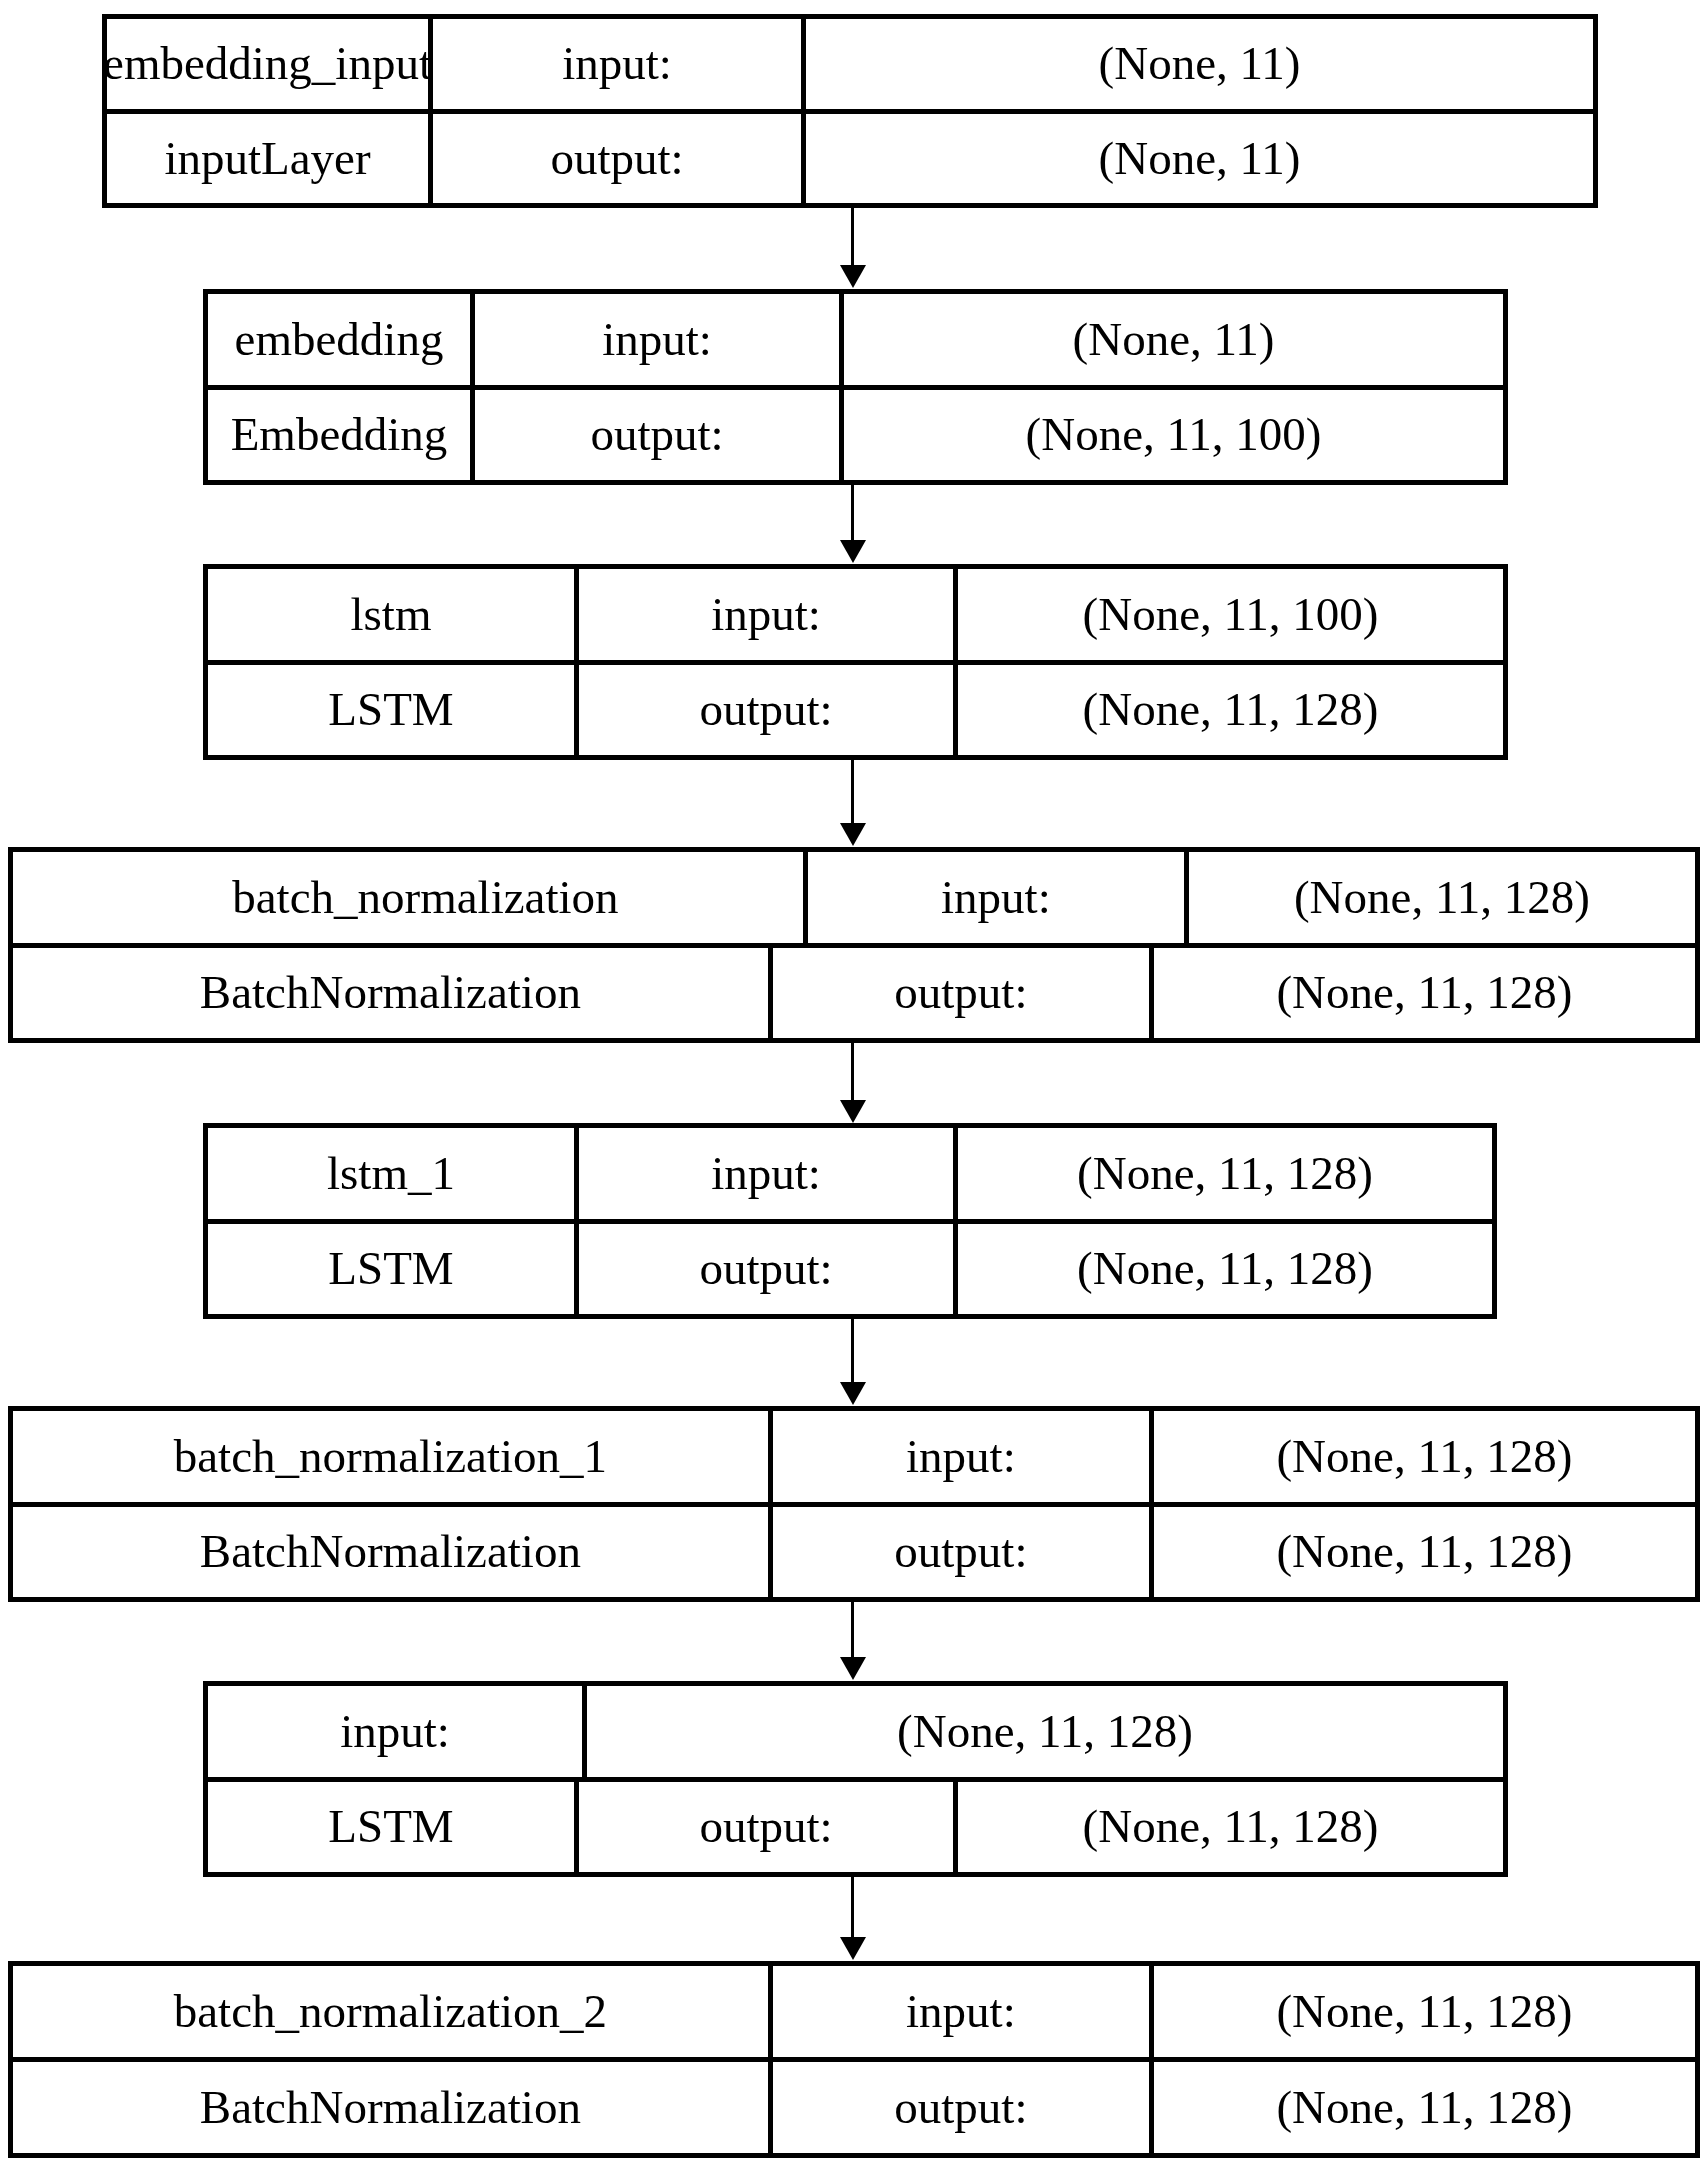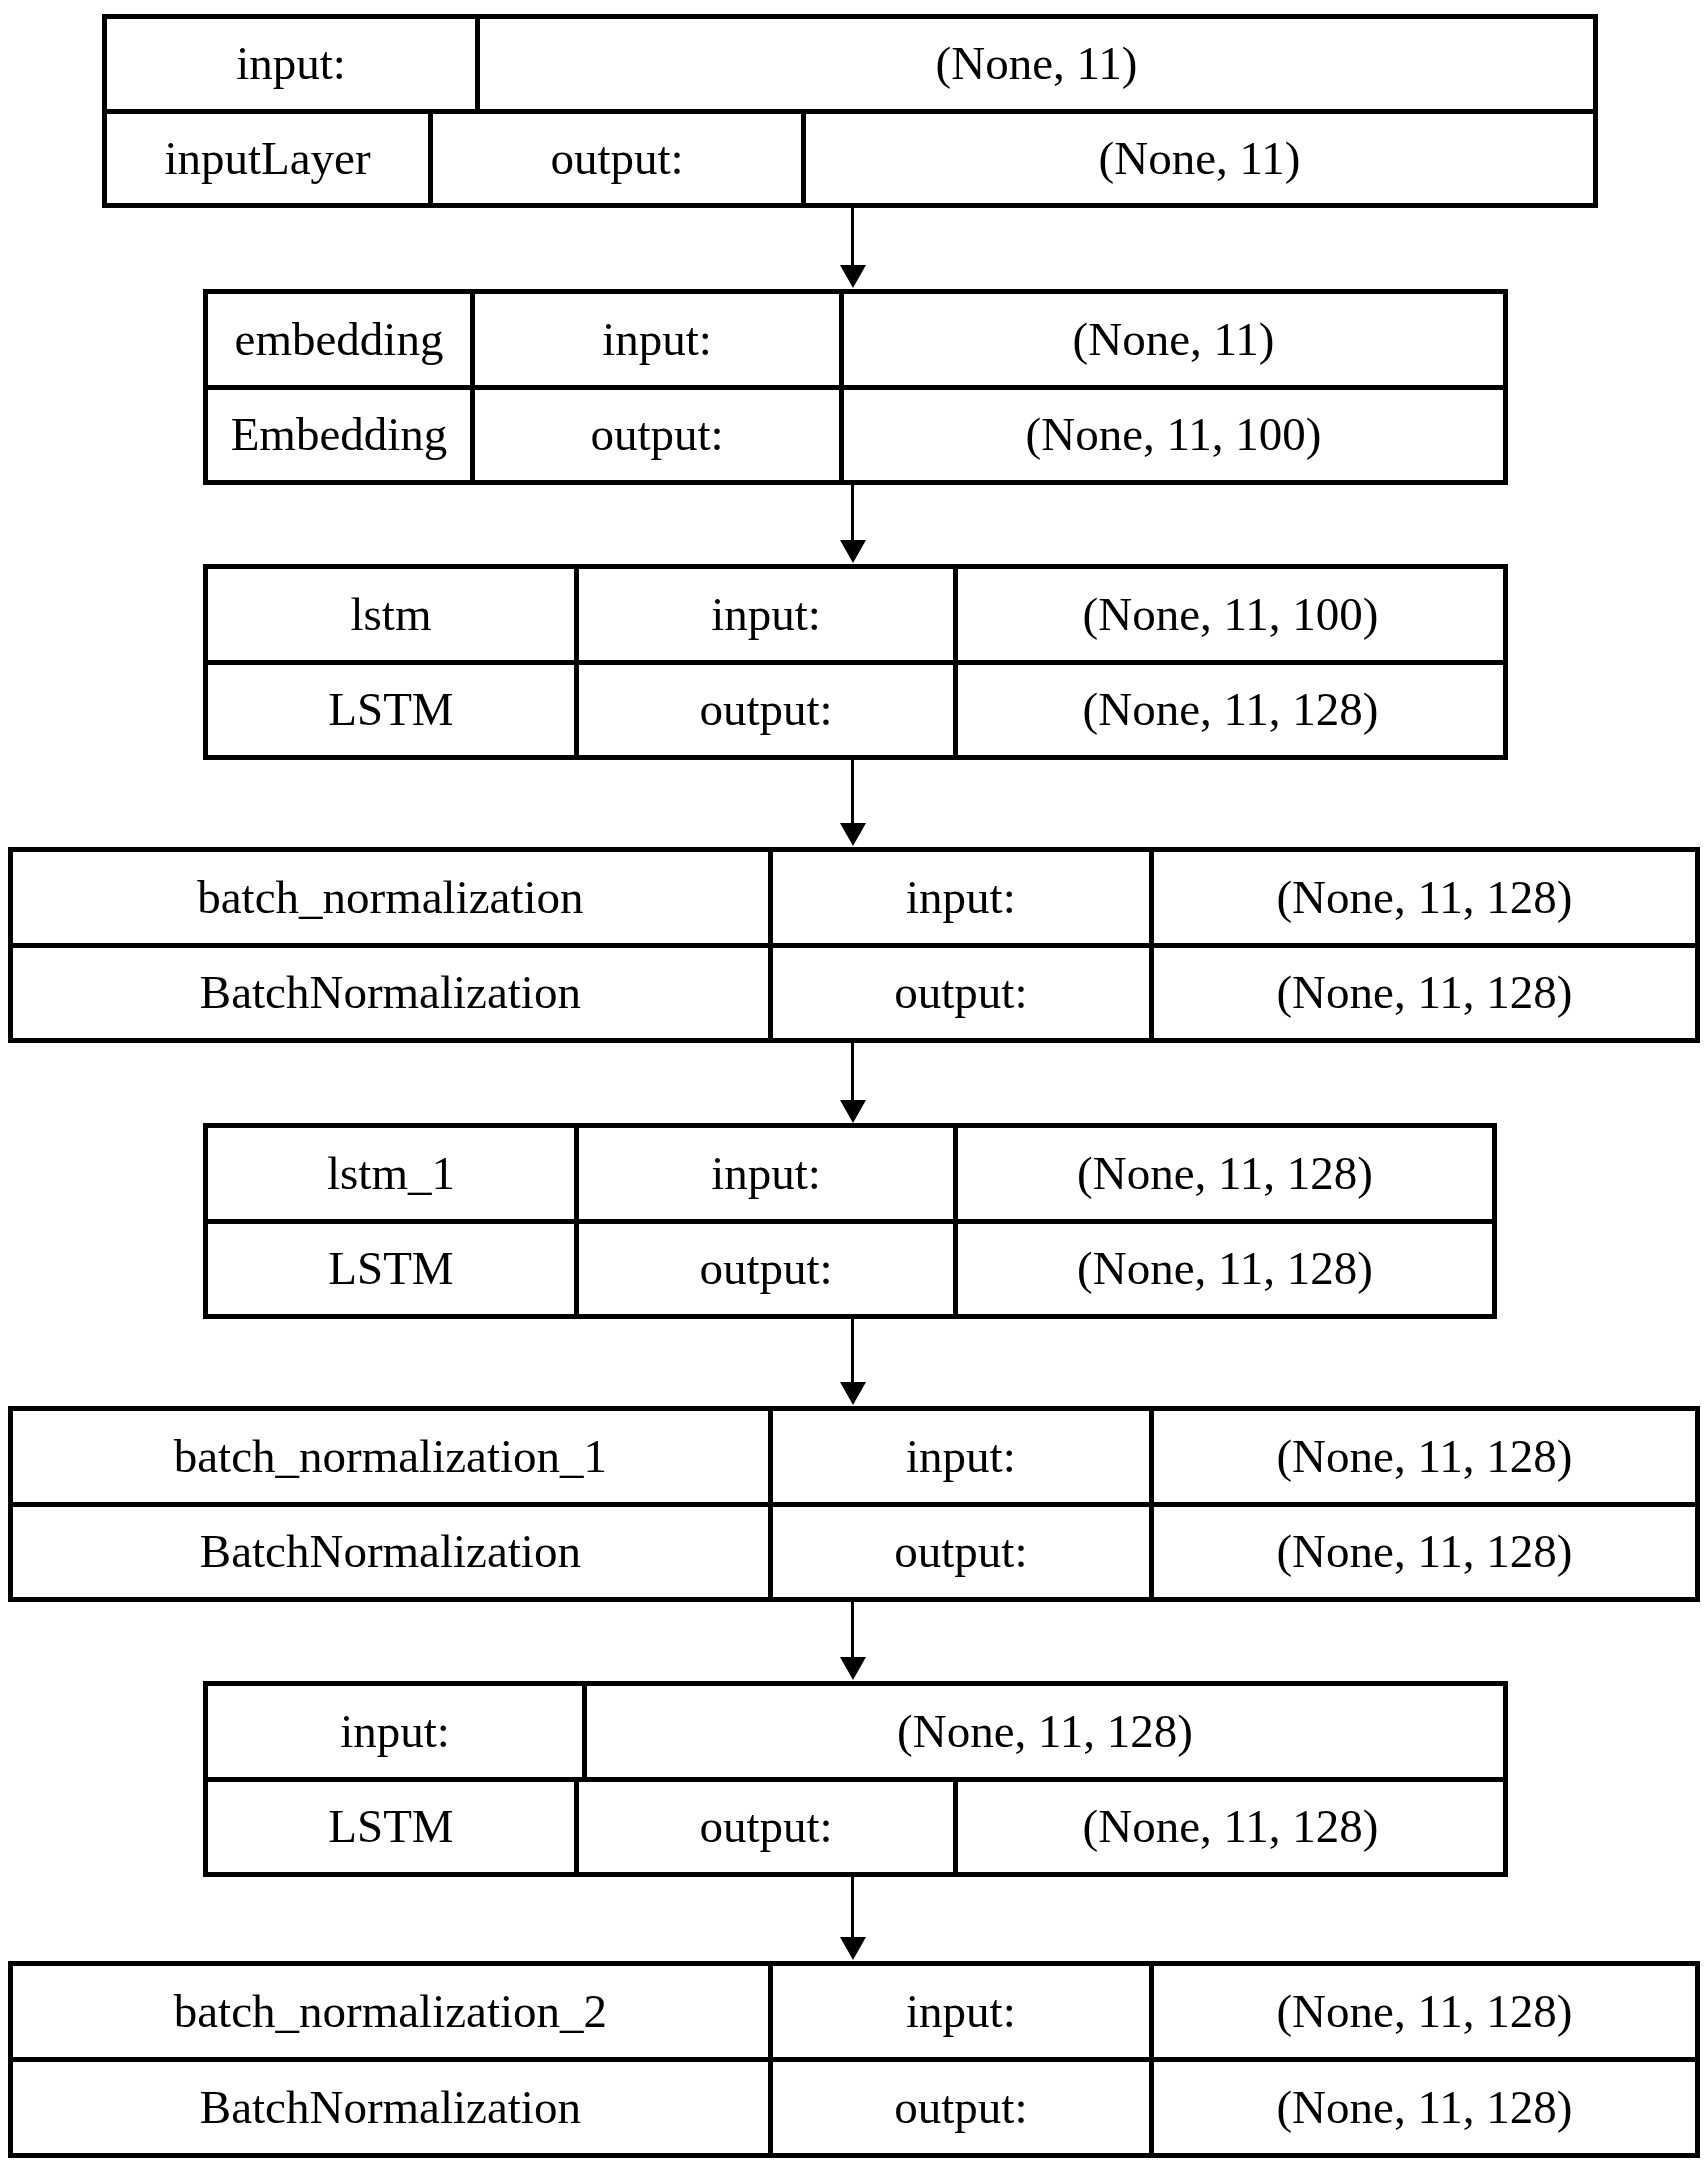--- a/index.html
+++ b/index.html
@@ -68,20 +68,21 @@
     border-top: 23.6px solid #000000;
   }
 </style>
 </head>
 <body>
 
 <div id="canvas">
 
   <div class="node" style="left:102px; top:14px; width:1496px; height:194px;">
     <div class="node-row top">
+      <div class="cell c-name" style="width:326px;">embedding_input</div>
       <div class="cell c-label" style="width:373px;">input:</div>
       <div class="cell c-shape" style="flex:1 1 auto;">(None, 11)</div>
     </div>
     <div class="node-row">
       <div class="cell c-name" style="width:326px;">inputLayer</div>
       <div class="cell c-label" style="width:373px;">output:</div>
       <div class="cell c-shape" style="flex:1 1 auto;">(None, 11)</div>
     </div>
   </div>
 
@@ -115,21 +116,21 @@
       <div class="cell c-label" style="width:379px;">output:</div>
       <div class="cell c-shape" style="flex:1 1 auto;">(None, 11, 128)</div>
     </div>
   </div>
 
   <div class="edge" style="left:851px; top:760px; height:64px;"></div>
   <div class="arrowhead" style="left:840px; top:823px;"></div>
 
   <div class="node" style="left:7.9px; top:847px; width:1692px; height:196px;">
     <div class="node-row top">
-      <div class="cell c-name" style="width:760px;">batch_normalization</div>
+      <div class="cell c-name" style="width:760px;margin-left:35px;">batch_normalization</div>
       <div class="cell c-label" style="width:381px;">input:</div>
       <div class="cell c-shape" style="flex:1 1 auto;">(None, 11, 128)</div>
     </div>
     <div class="node-row">
       <div class="cell c-name" style="width:760px;">BatchNormalization</div>
       <div class="cell c-label" style="width:381px;">output:</div>
       <div class="cell c-shape" style="flex:1 1 auto;">(None, 11, 128)</div>
     </div>
   </div>
 

